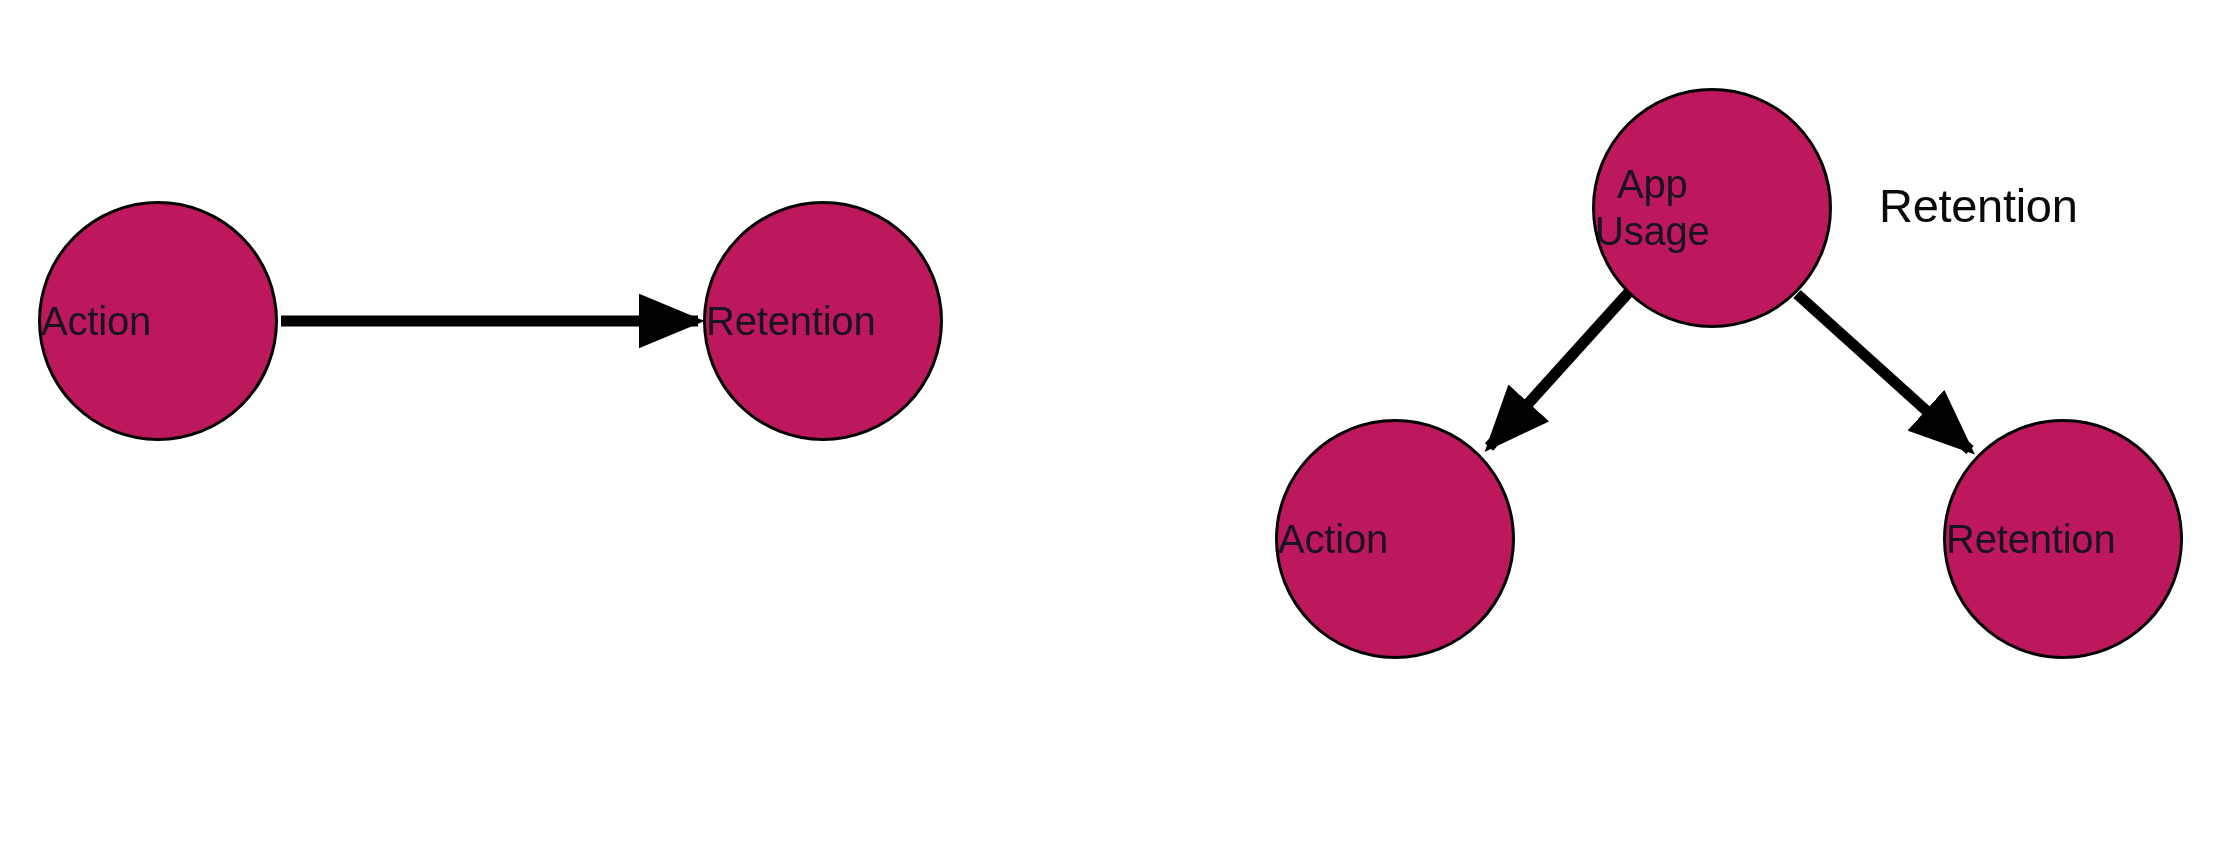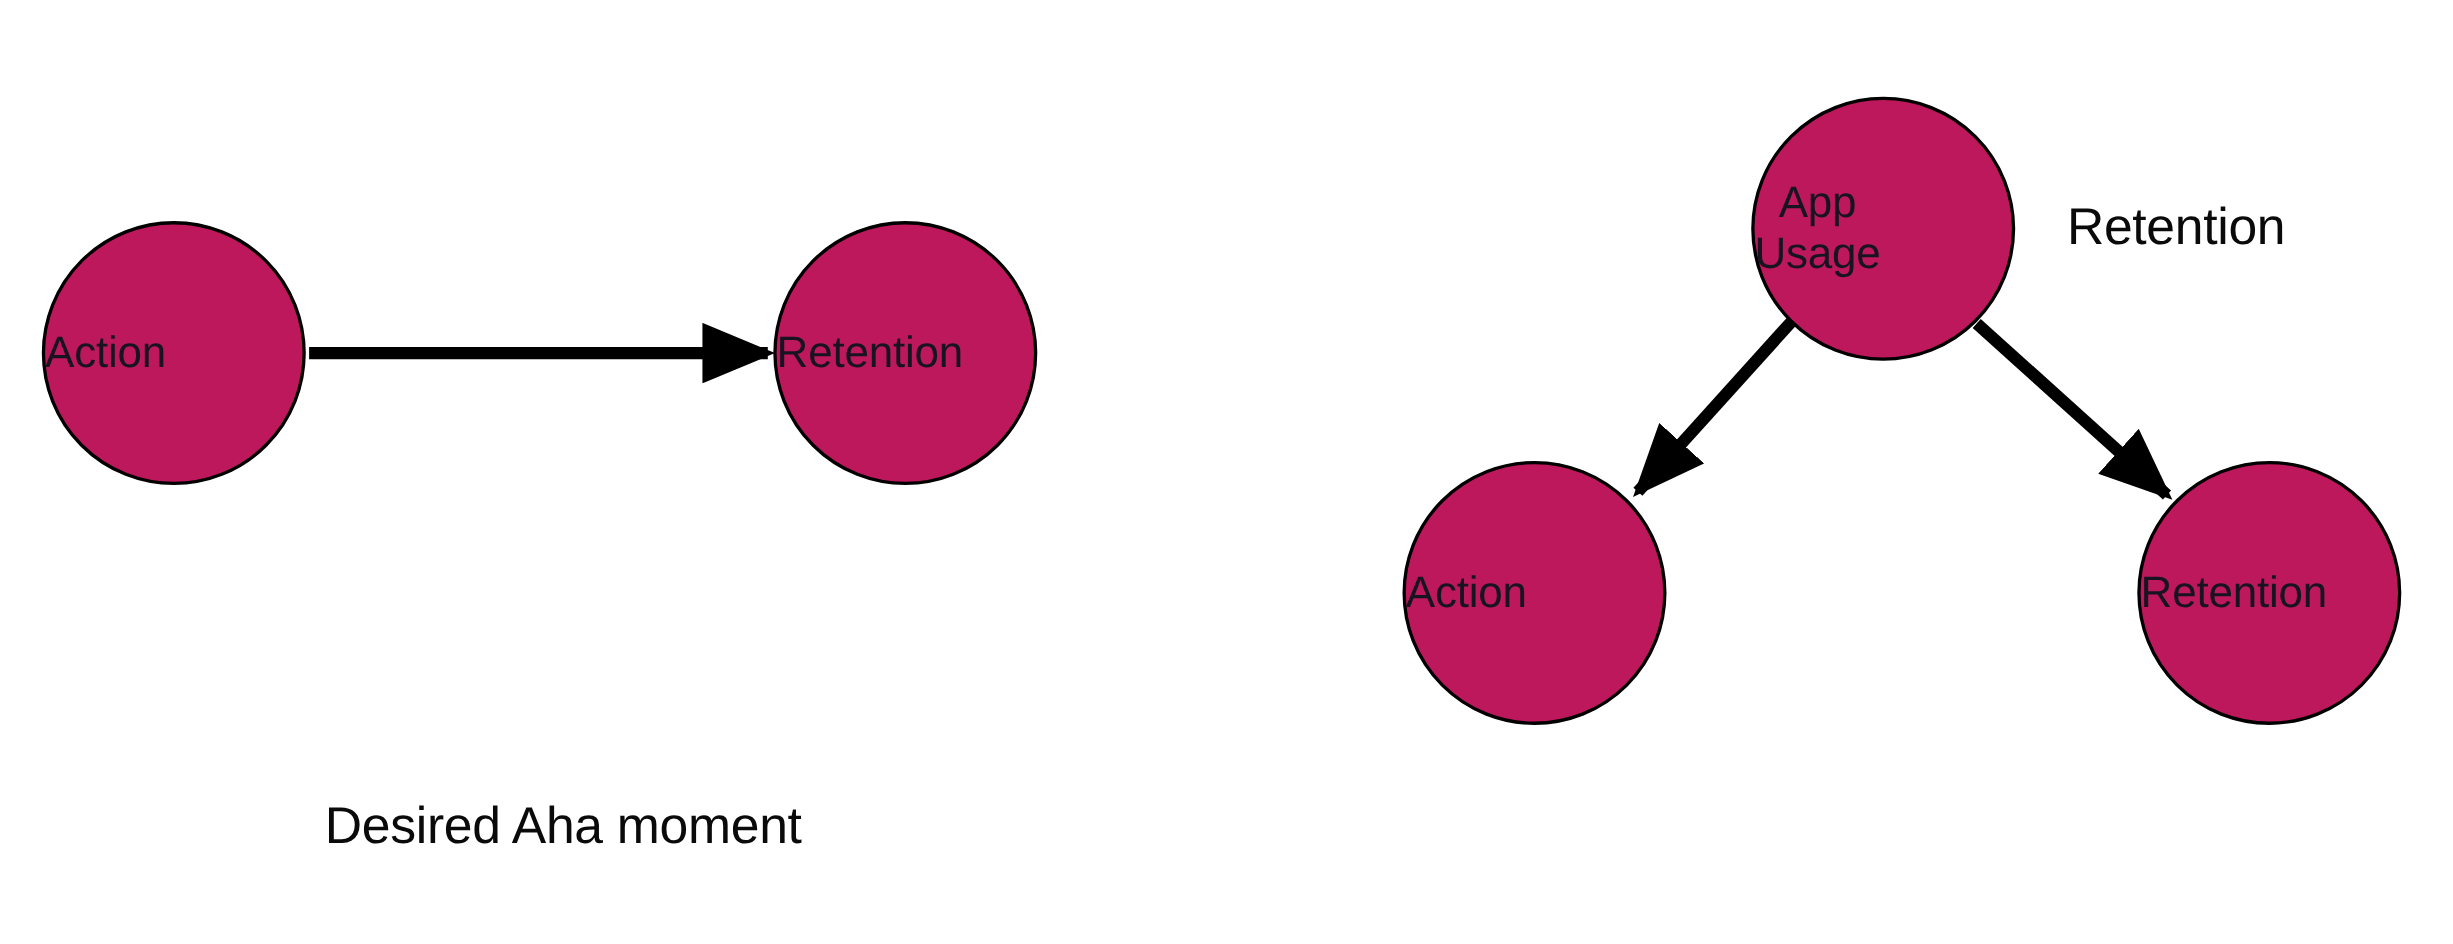--- a/index.html
+++ b/index.html
@@ -88,21 +88,20 @@
   </svg>
 
   <div class="node" style="left:38px; top:201px; width:240px; height:240px;">
     <span class="node-label">Action</span>
   </div>
 
   <div class="node" style="left:703px; top:201px; width:240px; height:240px;">
     <span class="node-label">Retention</span>
   </div>
 
-  <div class="caption" style="left:0px; top:726px; width:1024px; text-align:center;">Desired Aha moment</div>
 
   <div class="node" style="left:1592px; top:88px; width:240px; height:240px;">
     <span class="node-label">App
 Usage</span>
   </div>
 
   <div class="node" style="left:1275px; top:419px; width:240px; height:240px;">
     <span class="node-label">Action</span>
   </div>
 

